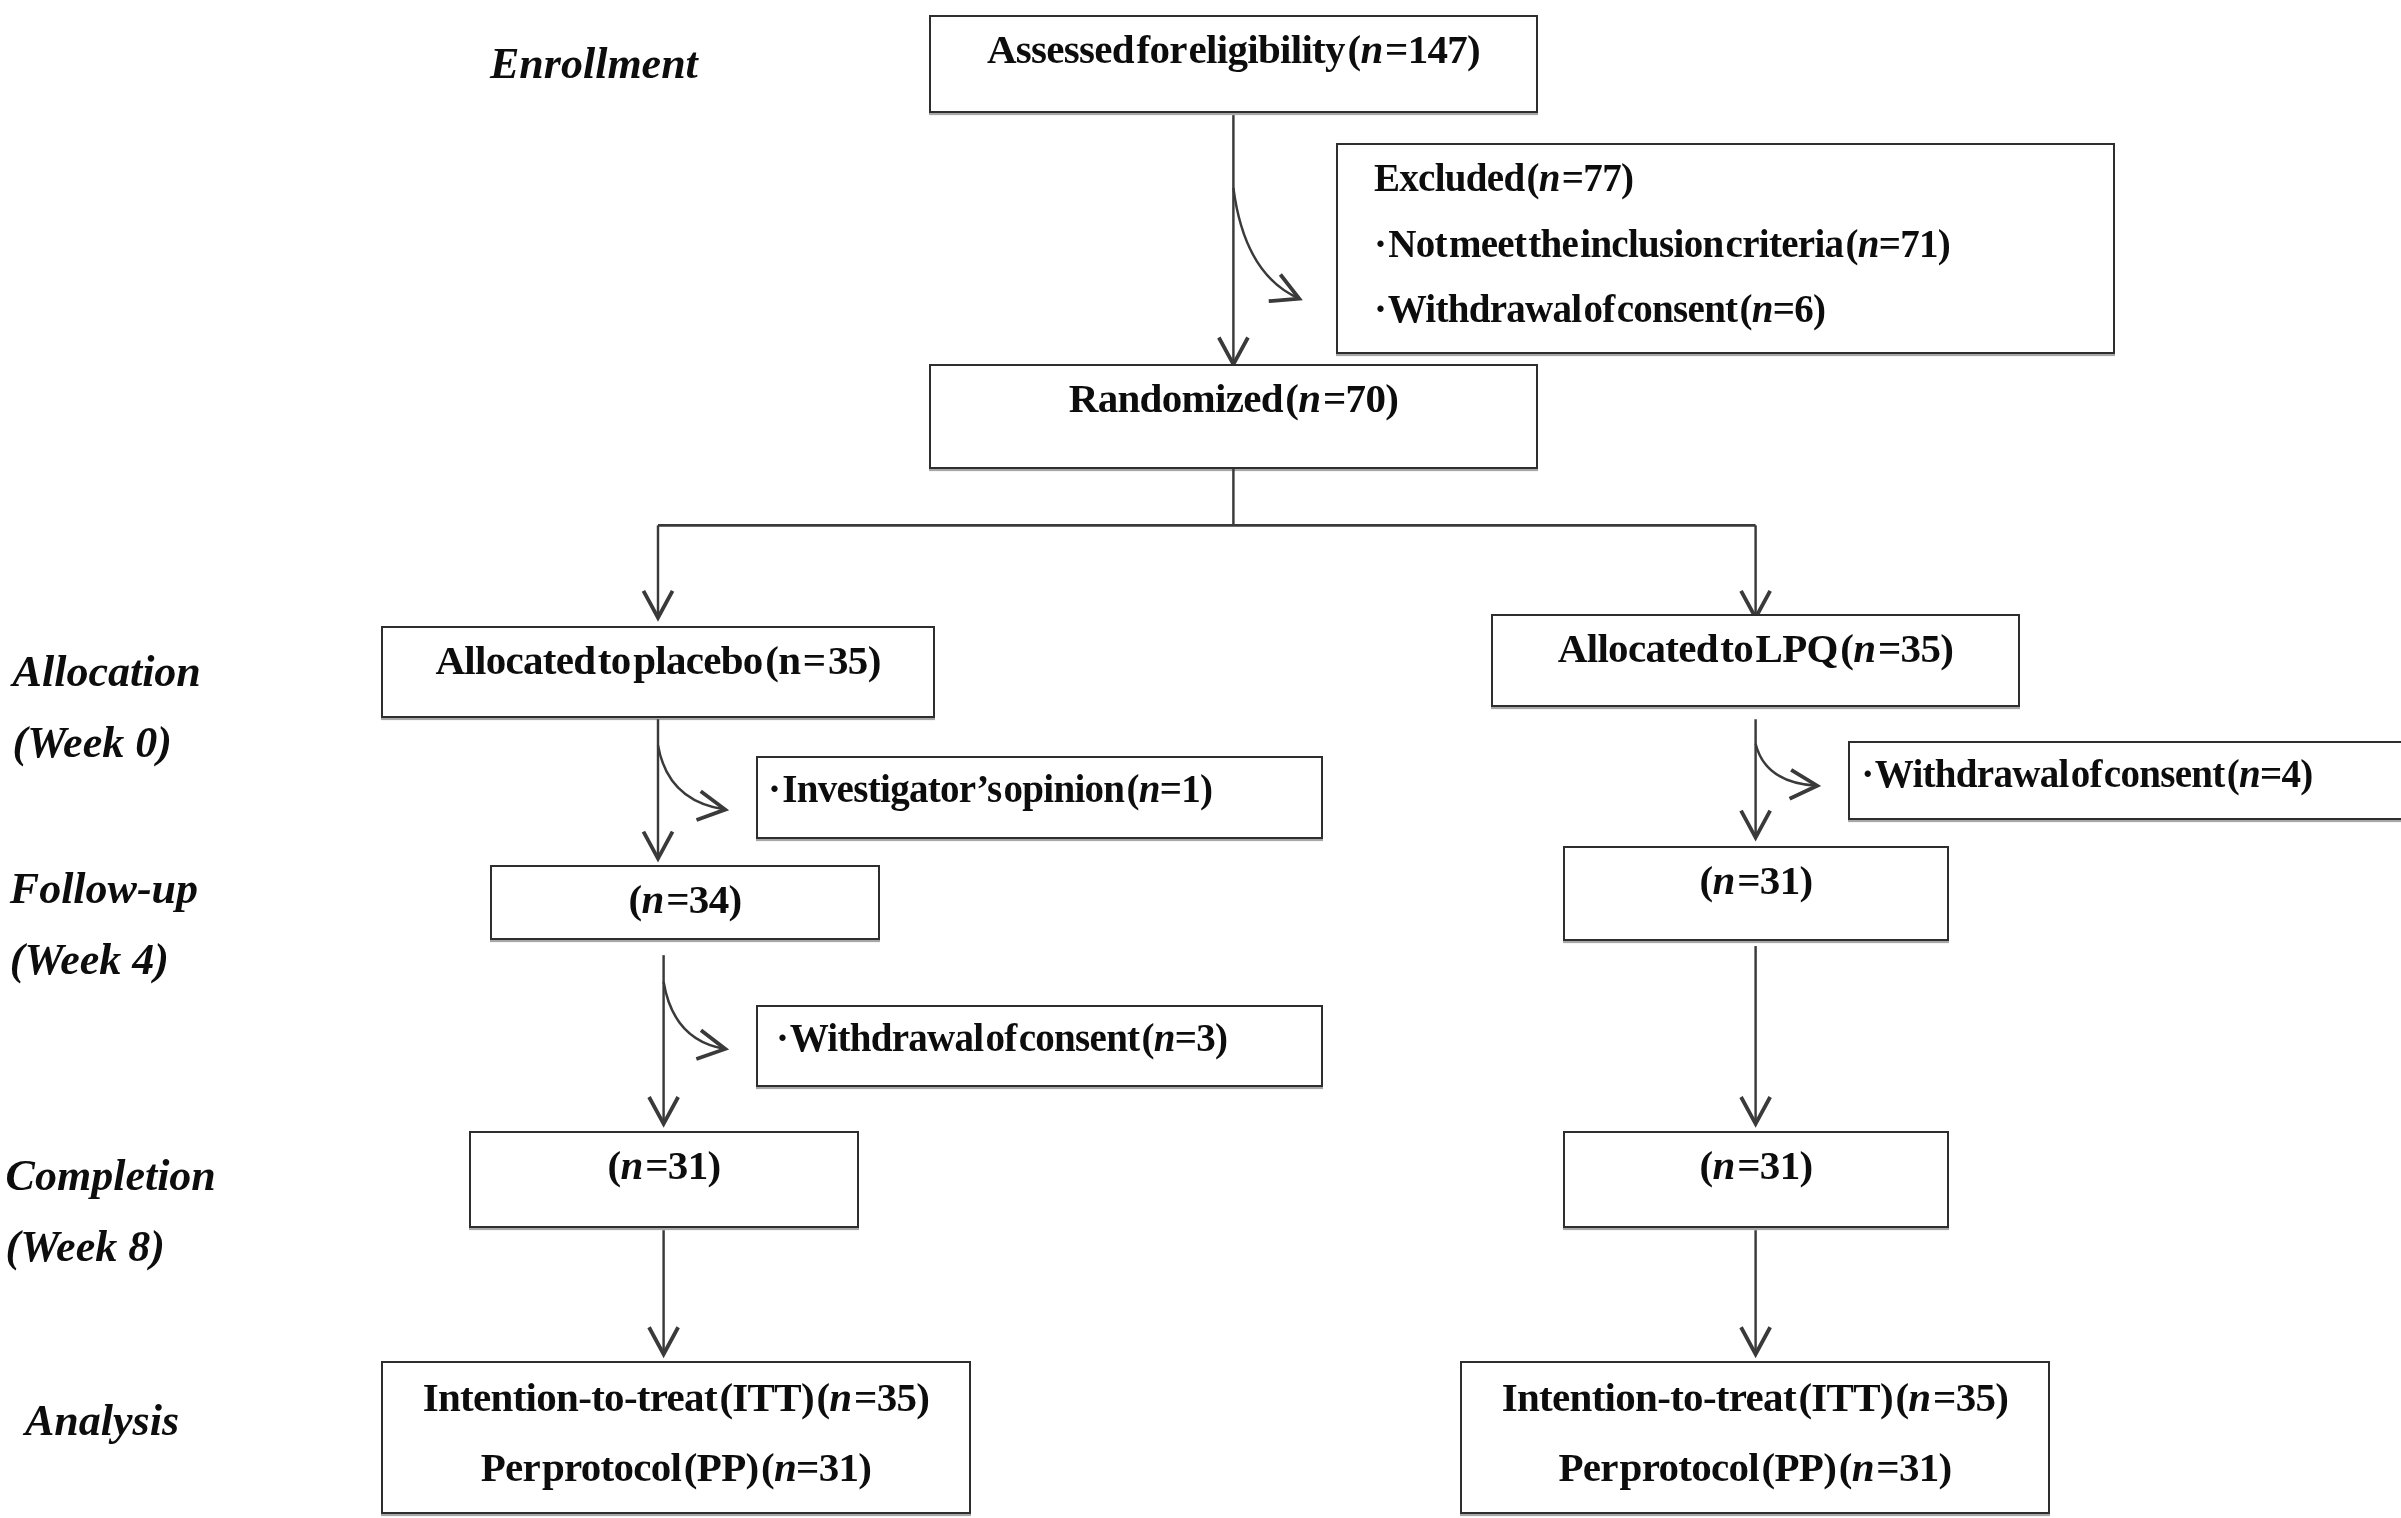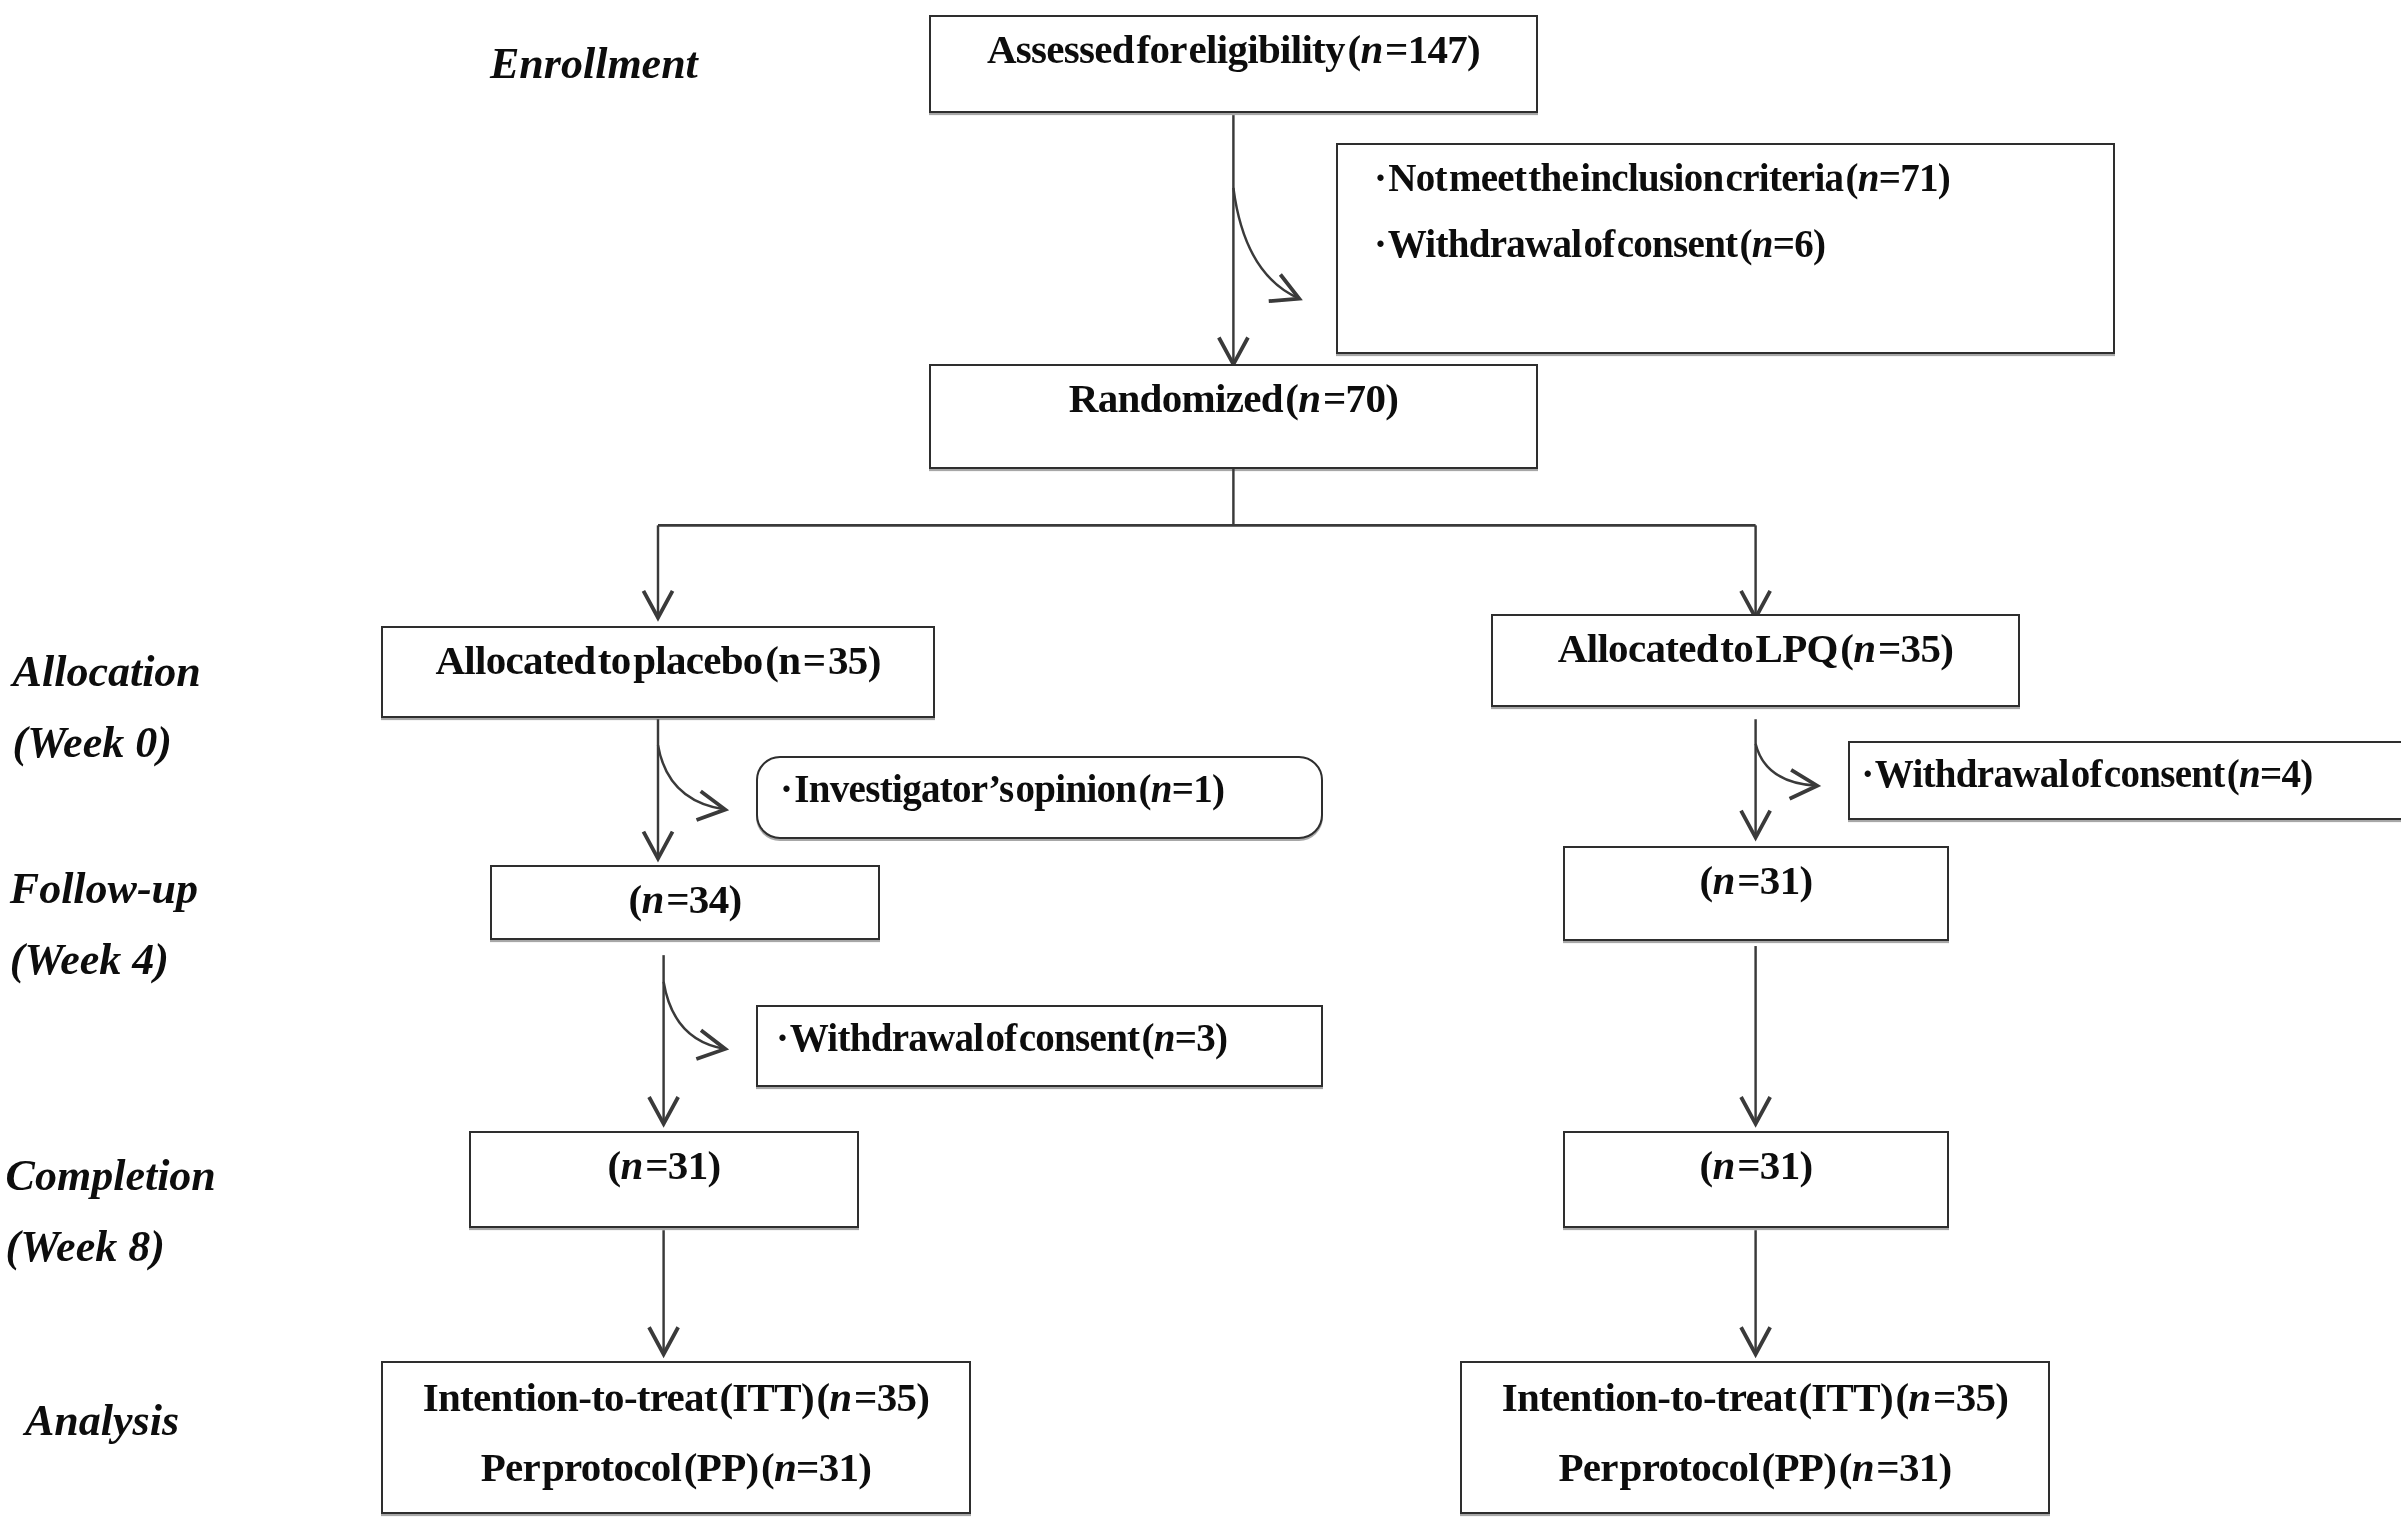--- a/index.html
+++ b/index.html
@@ -80,37 +80,38 @@
   </div>
   <div class="stage" style="left:25px;top:1385px;width:217px;">
     <span class="bline">Analysis</span>
   </div>
 
   <div class="box" style="left:929px;top:15.4px;width:609px;height:98px;">
     <span class="bline"><span>Assessed for eligibility (</span><span class="n">n</span><span> =147)</span></span>
   </div>
 
   <div class="box left small" style="left:1336px;top:143px;width:779px;height:211px;padding-left:36px;line-height:1.68;">
+    <span class="bline"><span>Excluded (</span><span class="n">n</span><span> =77)</span></span>
     <span class="bline"><span>· Not meet the inclusion criteria (</span><span class="n">n</span><span>=71)</span></span>
     <span class="bline"><span>· Withdrawal of consent (</span><span class="n">n</span><span>=6)</span></span>
   </div>
 
   <div class="box" style="left:929px;top:364px;width:609px;height:105px;">
     <span class="bline"><span>Randomized (</span><span class="n">n</span><span> =70)</span></span>
   </div>
 
   <div class="box" style="left:381px;top:626px;width:554px;height:92px;">
     <span class="bline"><span>Allocated to placebo (</span><span class="n upright">n</span><span> = 35)</span></span>
   </div>
 
   <div class="box" style="left:1491px;top:614px;width:529px;height:93px;">
     <span class="bline"><span>Allocated to LPQ (</span><span class="n">n</span><span> =35)</span></span>
   </div>
 
-  <div class="box left small" style="left:756px;top:756px;width:567px;height:83px;padding-left:22px;border-radius:24px;">
+  <div class="box left small" style="left:756px;top:756px;width:567px;height:83px;padding-left:10px;">
     <span class="bline"><span>· Investigator’s opinion (</span><span class="n">n</span><span>=1)</span></span>
   </div>
 
   <div class="box left small" style="left:1848px;top:741px;width:612px;height:79px;padding-left:11.2px;">
     <span class="bline"><span>· Withdrawal of consent (</span><span class="n">n</span><span>=4)</span></span>
   </div>
 
   <div class="box" style="left:490px;top:865px;width:390px;height:75px;">
     <span class="bline"><span>(</span><span class="n">n</span><span> =34)</span></span>
   </div>

